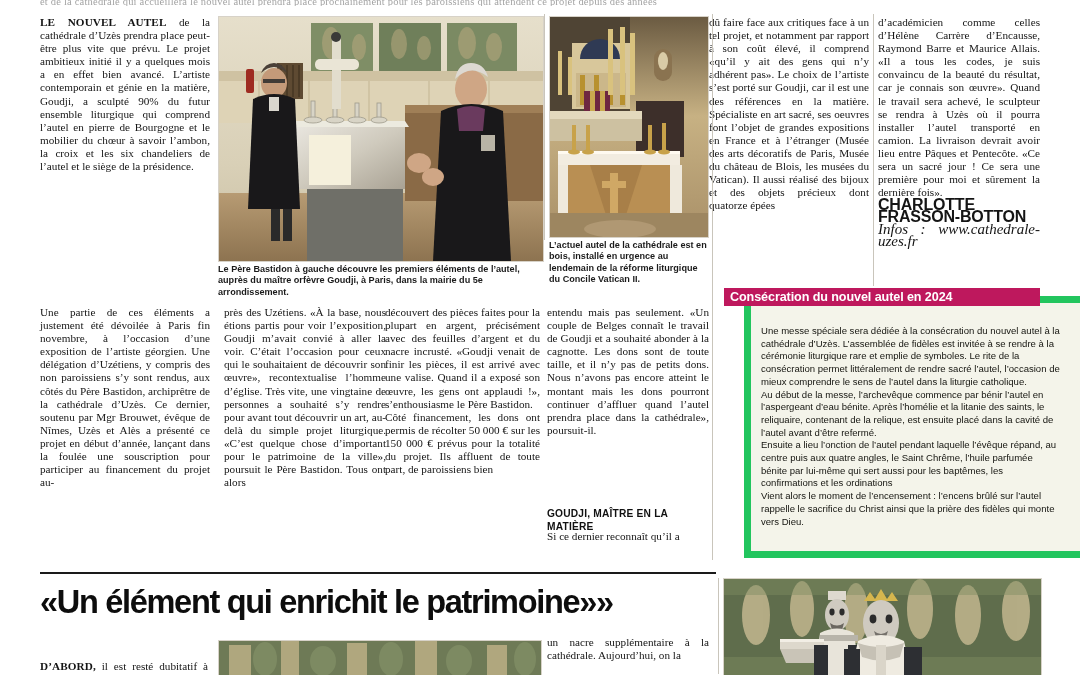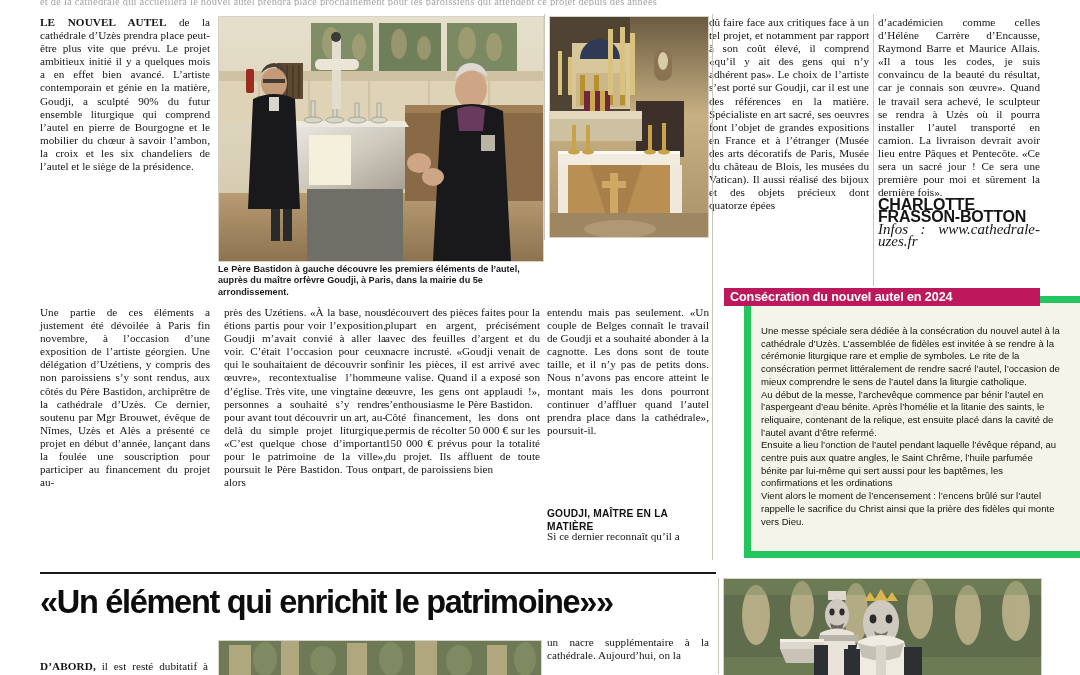--- a/index.html
+++ b/index.html
@@ -336,20 +336,21 @@
         <rect x="98" y="108" width="4" height="26"></rect>
           <ellipse cx="100" cy="135" rx="6" ry="2.5"></ellipse>
         <rect x="112" y="106" width="4" height="28"></rect>
           <ellipse cx="114" cy="135" rx="6" ry="2.5"></ellipse>
       </g>
       <rect x="0" y="196" width="158" height="24" fill="#9d8660"></rect>
       <ellipse cx="70" cy="212" rx="36" ry="9" fill="#b09873"></ellipse>
     </svg>
   </div>
 
+  <div class="caption" id="caption-side">L’actuel autel de la cathédrale est en bois, installé en urgence au lendemain de la réforme liturgique du Concile Vatican II.</div>
 
   <div id="infobox">
     <div class="frame">
       <div class="boxtext">
         <p>Une messe spéciale sera dédiée à la consécration du nouvel autel à la cathédrale d’Uzès. L’assemblée de fidèles est invitée à se rendre à la cérémonie liturgique rare et emplie de symboles. Le rite de la consécration permet littéralement de rendre sacré l’autel, l’occasion de mieux comprendre le sens de l’autel dans la liturgie catholique.</p>
         <p>Au début de la messe, l’archevêque commence par bénir l’autel en l’aspergeant d’eau bénite. Après l’homélie et la litanie des saints, le reliquaire, contenant de la relique, est ensuite placé dans la cavité de l’autel avant d’être refermé.</p>
         <p>Ensuite a lieu l’onction de l’autel pendant laquelle l’évêque répand, au centre puis aux quatre angles, le Saint Chrême, l’huile parfumée bénite par lui-même qui sert aussi pour les baptêmes, les confirmations et les ordinations</p>
         <p>Vient alors le moment de l’encensement : l’encens brûlé sur l’autel rappelle le sacrifice du Christ ainsi que la prière des fidèles qui monte vers Dieu.</p>
       </div>
     </div>

